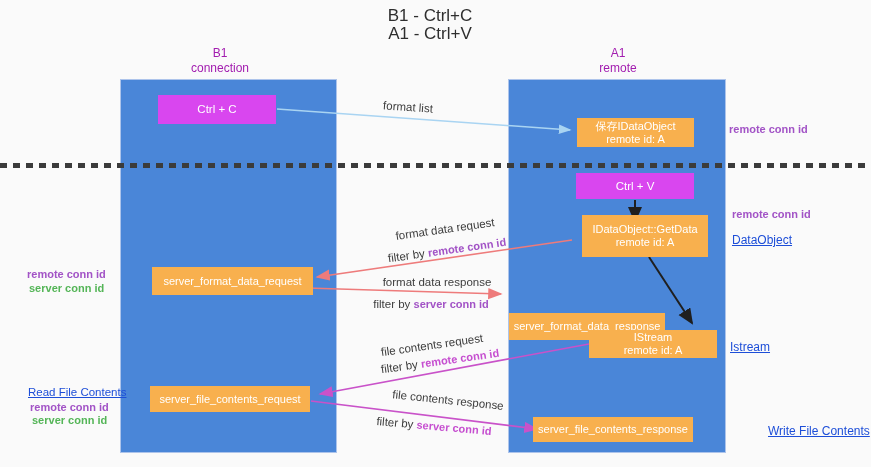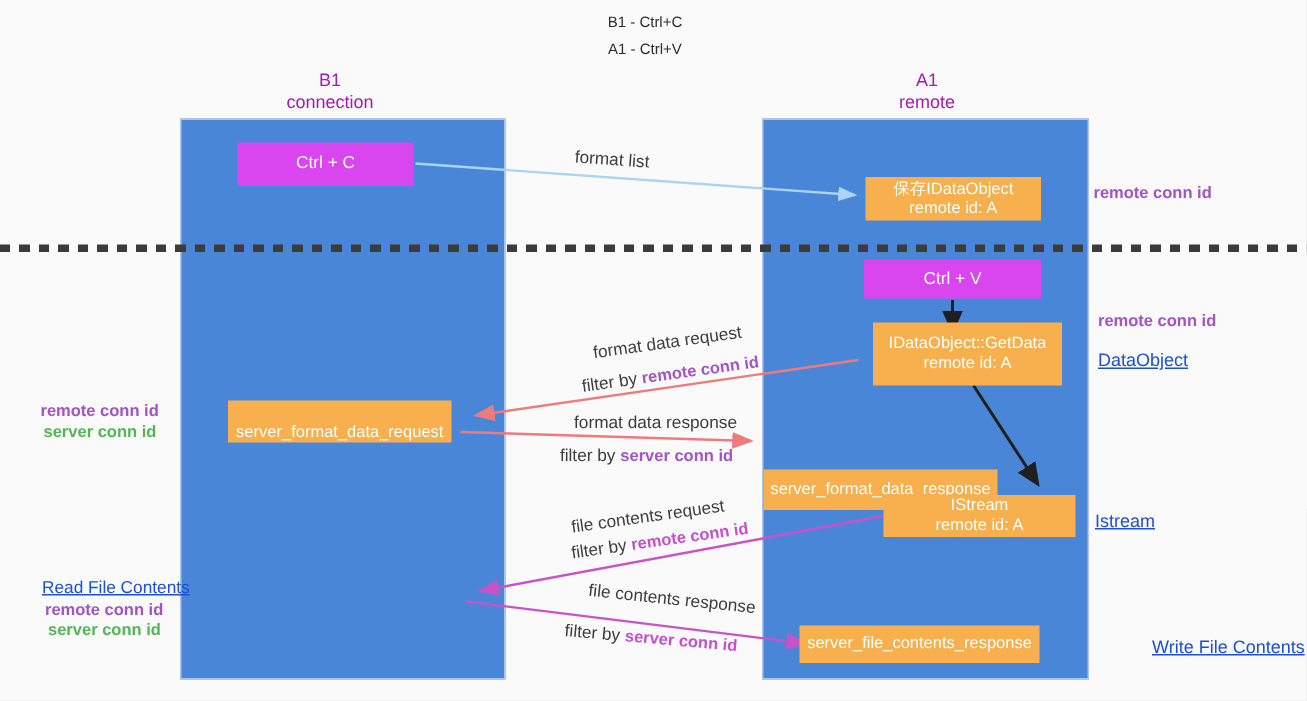--- a/index.html
+++ b/index.html
@@ -12,21 +12,21 @@
   }
   .abs { position:absolute; }
   .center { transform:translate(-50%,-50%); }
   .lifeline { background:#4a86d8; border:1px solid rgba(190,207,238,.85); }
   .node {
     display:flex; flex-direction:column; align-items:center; justify-content:center;
     color:#fff; font-size:11px; line-height:13px; text-align:center;
     background:#f8b04e;
   }
   .node.green { background:#d946ef; font-size:11.5px; }
-  .title { font-size:10px; line-height:18px; text-align:center; color:#2e2e2e; white-space:nowrap; }
+  .title { font-size:17px; line-height:18px; text-align:center; color:#2e2e2e; white-space:nowrap; }
   .head { font-size:12px; line-height:15px; text-align:center; color:#a21caf; white-space:nowrap; }
   .lbl { font-size:11.5px; color:#3d3d3d; white-space:nowrap; }
   .side { font-size:12px; color:#1d4ed8; white-space:nowrap;text-decoration:underline; }
   .b { font-weight:bold; font-size:11px; }
   .purple { color:#a253c6; }
   .magenta { color:#c64fd0; }
   .greenlbl { color:#54b557; }
   .dashline {
     height:5px;
     background:repeating-linear-gradient(90deg,#3b3b3b 0 7px,transparent 7px 13px);
@@ -77,22 +77,25 @@
     <line x1="649" y1="257" x2="692" y2="323" stroke="#1f1f1f" stroke-width="2" marker-end="url(#mBlack)"></line>
     <line x1="572" y1="240" x2="317" y2="277" stroke="#ee7b7b" stroke-width="1.6" marker-end="url(#mSalmon)"></line>
     <line x1="307" y1="288" x2="501" y2="294" stroke="#ee7b7b" stroke-width="1.6" marker-end="url(#mSalmon)"></line>
     <line x1="589" y1="344" x2="320" y2="394" stroke="#c952c9" stroke-width="1.6" marker-end="url(#mMagenta)"></line>
     <line x1="311" y1="401" x2="537" y2="429" stroke="#c952c9" stroke-width="1.6" marker-end="url(#mMagenta)"></line>
   </svg>
 
   <div class="abs node green" style="left:158px; top:95px; width:118px; height:29px;">
     <span>Ctrl + C</span>
   </div>
-  <div class="abs node" style="left:152px; top:267px; width:149px; height:28px;justify-content:flex-end;">
+  <div class="abs node" style="left:152px; top:267px; width:161px; height:28px;">
     <span>server_format_data_request</span>
+  </div>
+  <div class="abs node" style="left:150px; top:386px; width:160px; height:26px;">
+    <span>server_file_contents_request</span>
   </div>
 
   <div class="abs node" style="left:577px; top:118px; width:117px; height:29px;">
     <span>保存IDataObject</span>
     <span>remote id: A</span>
   </div>
   <div class="abs node green" style="left:576px; top:173px; width:118px; height:26px;">
     <span>Ctrl + V</span>
   </div>
   <div class="abs node" style="left:572px; top:215px; width:126px; height:42px;margin-left:10px;">

